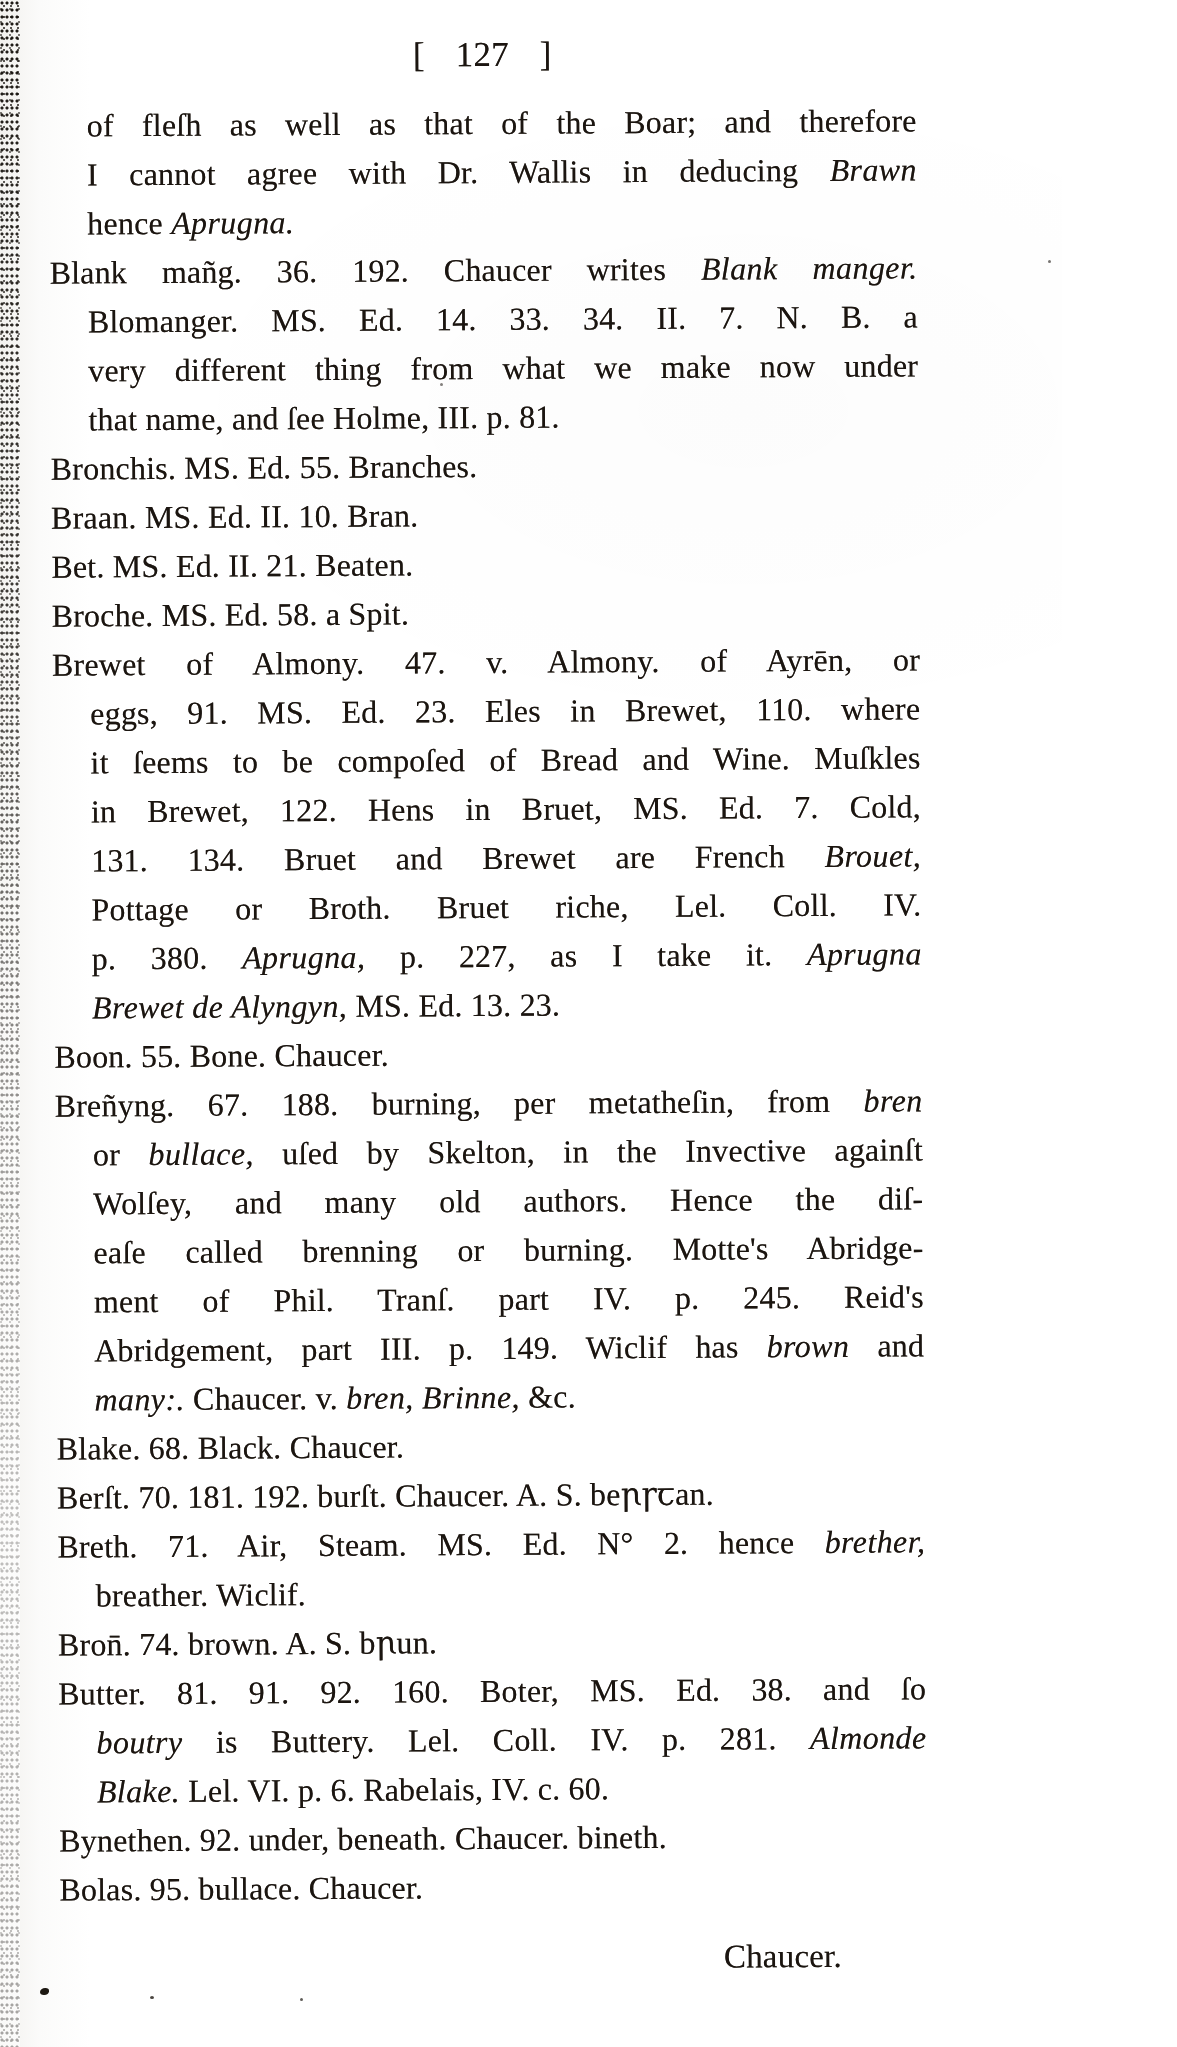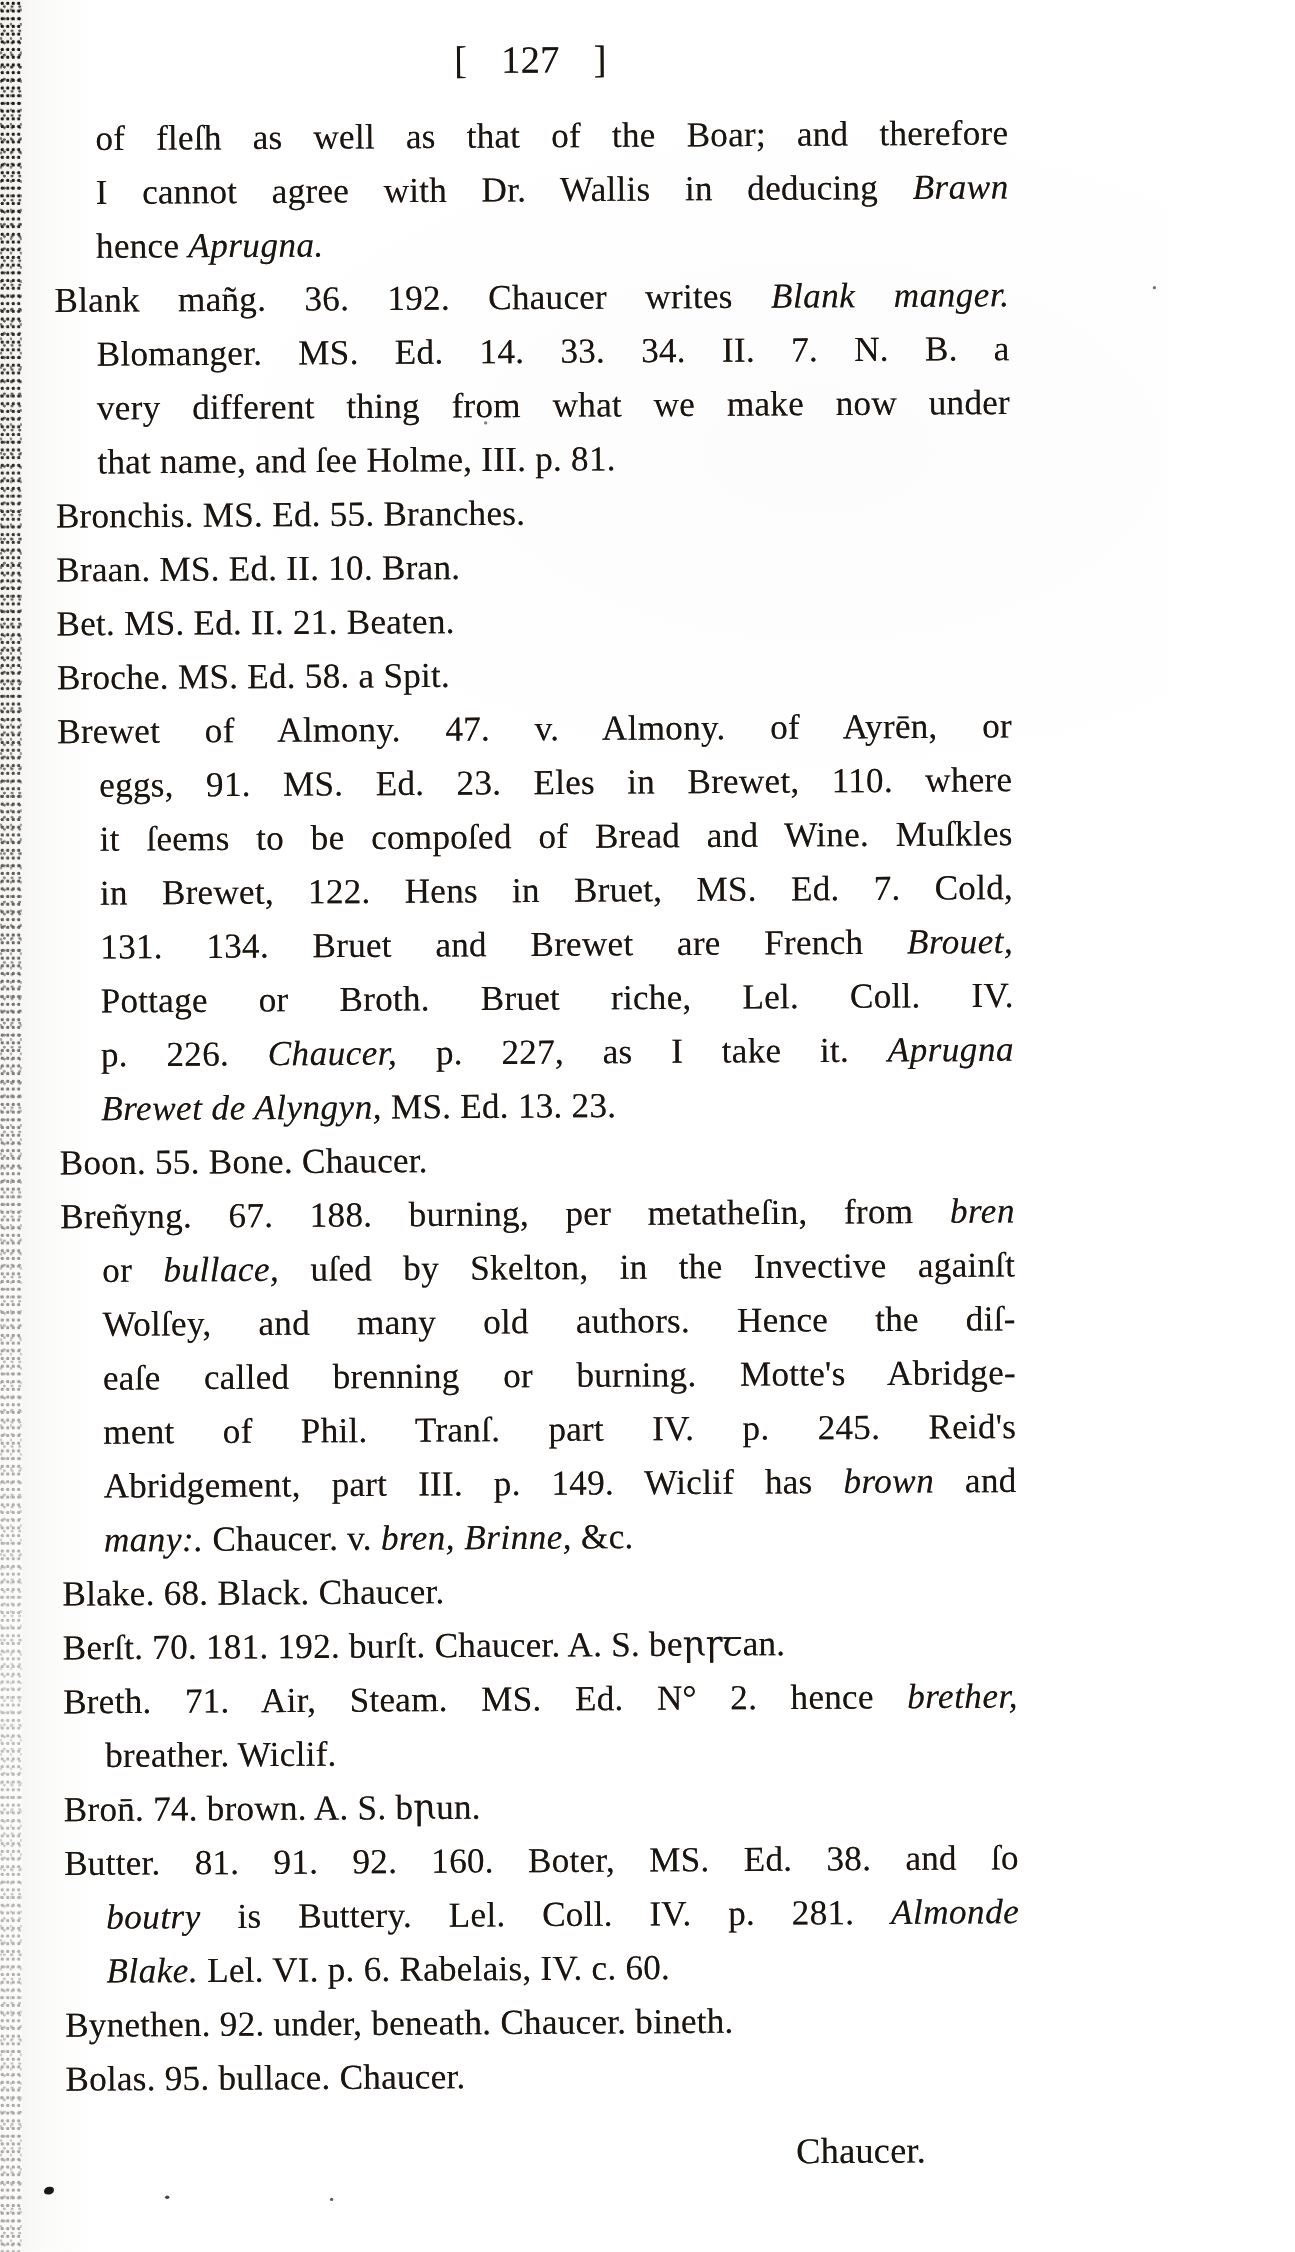--- a/index.html
+++ b/index.html
@@ -126,21 +126,21 @@
         <div class="entry hanging">
           <div class="line first last"><span>Broche. MS. Ed. 58. a Spit.</span></div>
         </div>
         <div class="entry hanging">
           <div class="line first"><span>Brewet of Almony. 47. v. Almony. of Ayrēn, or</span></div>
           <div class="line"><span>eggs, 91. MS. Ed. 23. Eles in Brewet, 110. where</span></div>
           <div class="line"><span>it ſeems to be compoſed of Bread and Wine. Muſkles</span></div>
           <div class="line"><span>in Brewet, 122. Hens in Bruet, MS. Ed. 7. Cold,</span></div>
           <div class="line"><span>131. 134. Bruet and Brewet are French </span><i>Brouet,</i></div>
           <div class="line"><span>Pottage or Broth. Bruet riche, Lel. Coll. IV.</span></div>
-          <div class="line"><span>p. 226. </span><i>Chaucer,</i><span> p. 227, as I take it. </span><i>Aprugna</i></div>
+          <div class="line"><span>p. 380. </span><i>Aprugna,</i><span> p. 227, as I take it. </span><i>Aprugna</i></div>
           <div class="line last"><i>Brewet de Alyngyn,</i><span> MS. Ed. 13. 23.</span></div>
         </div>
         <div class="entry hanging">
           <div class="line first last"><span>Boon. 55. Bone. Chaucer.</span></div>
         </div>
         <div class="entry hanging">
           <div class="line first"><span>Breñyng. 67. 188. burning, per metatheſin, from </span><i>bren</i></div>
           <div class="line"><span>or </span><i>bullace,</i><span> uſed by Skelton, in the Invective againſt</span></div>
           <div class="line"><span>Wolſey, and many old authors. Hence the diſ-</span></div>
           <div class="line"><span>eaſe called brenning or burning. Motte's Abridge-</span></div>

